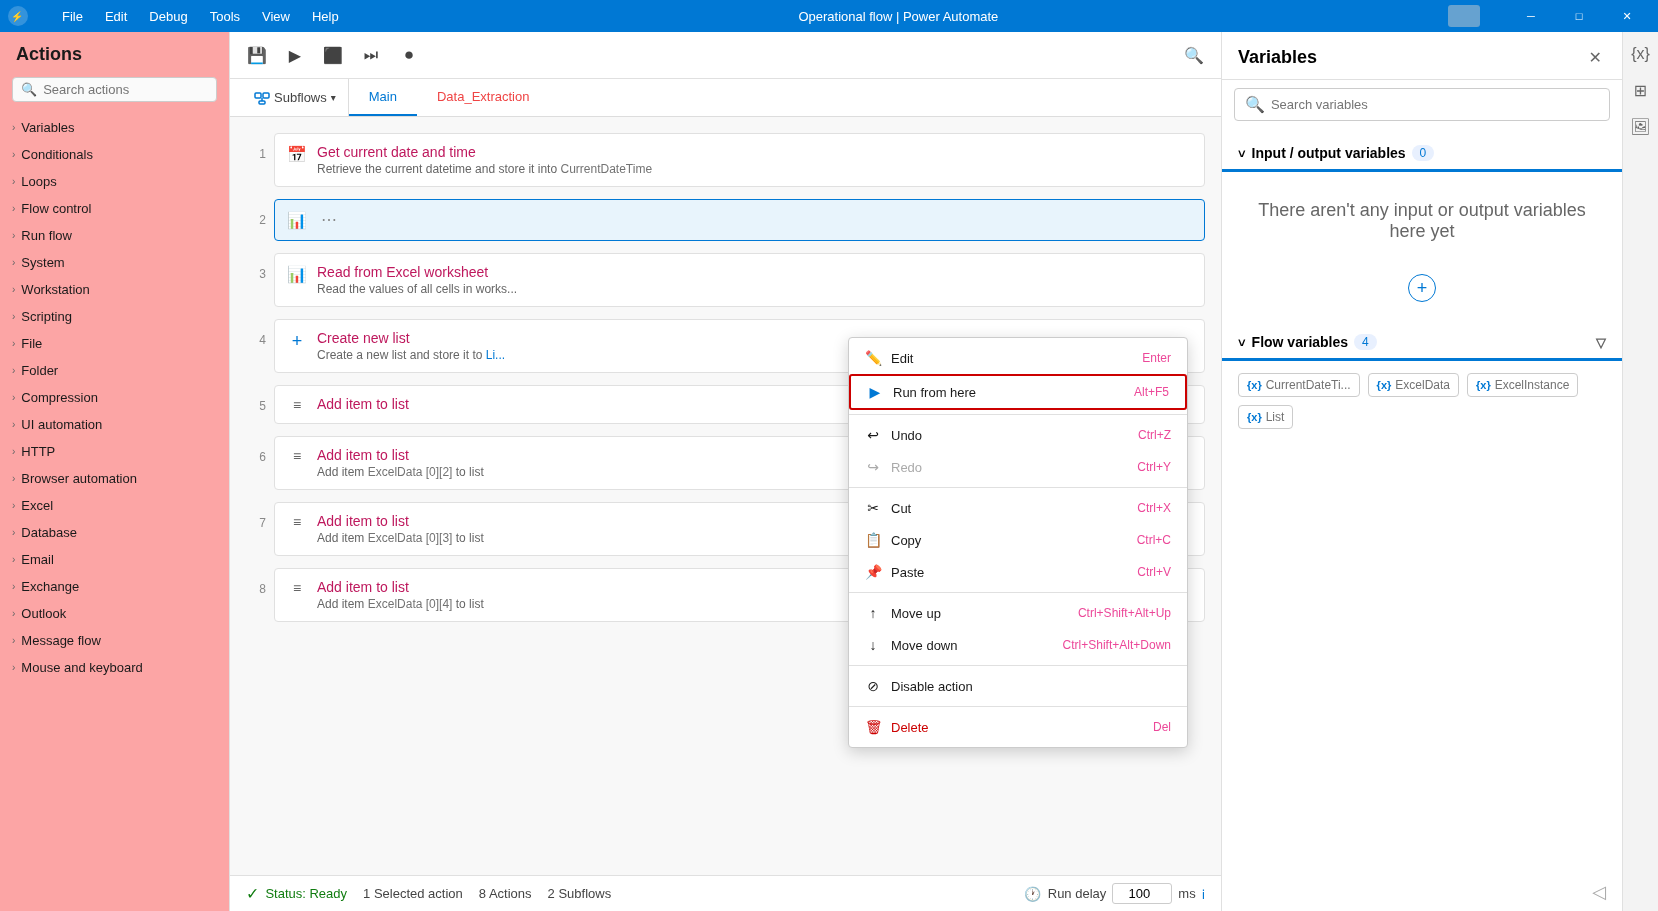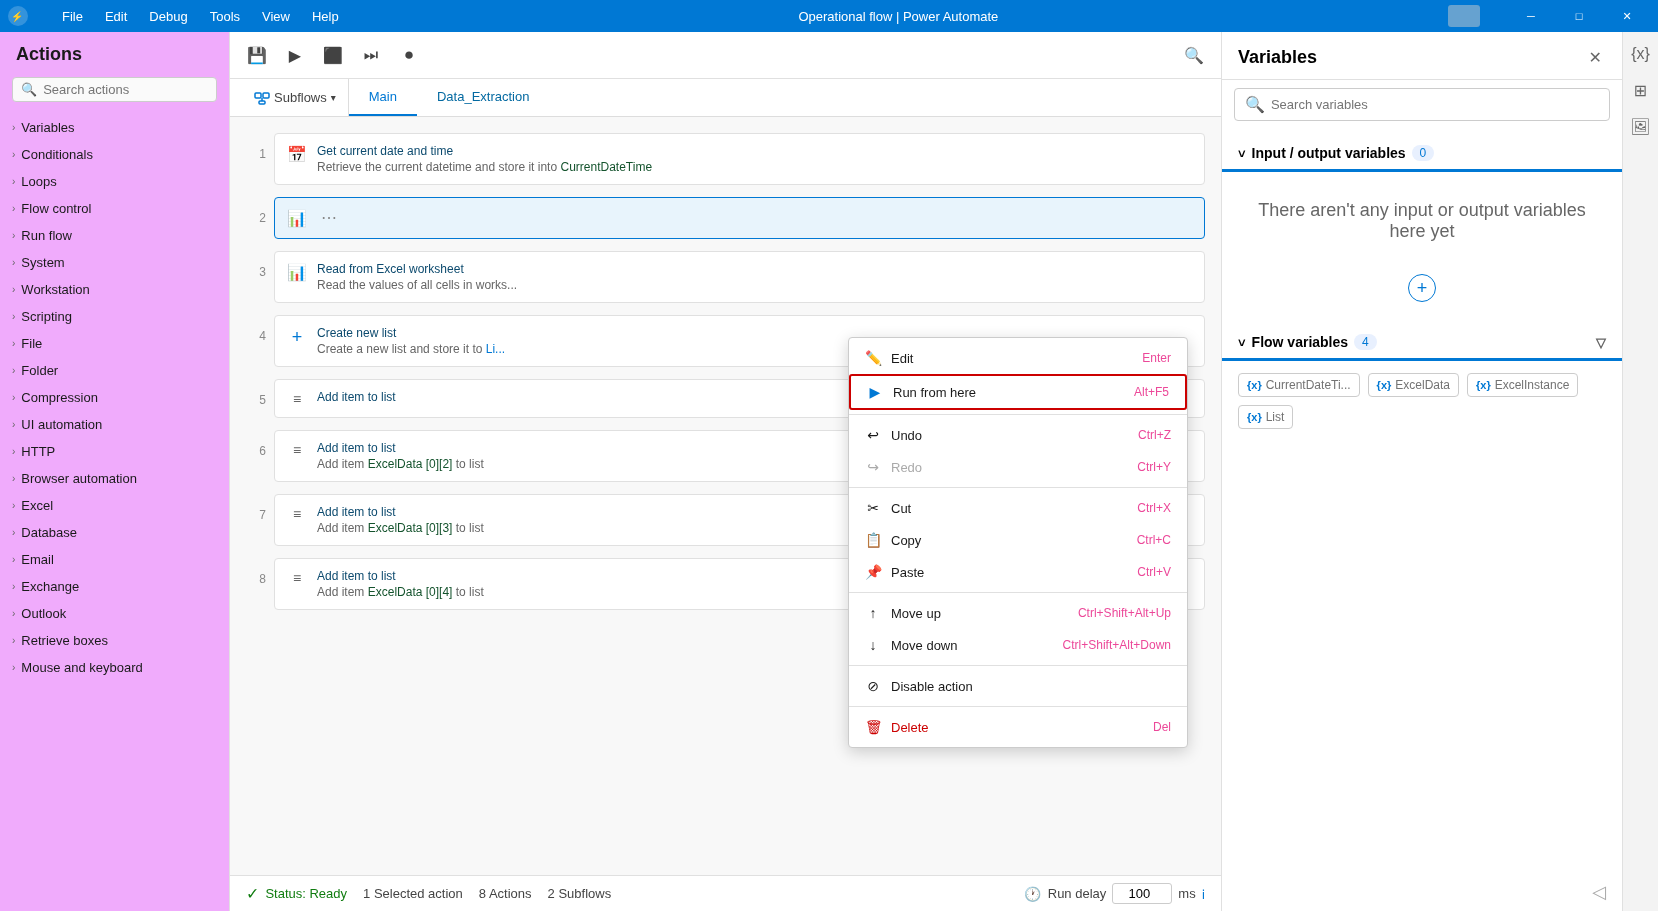--- a/index.html
+++ b/index.html
@@ -16,21 +16,21 @@
     .title-bar-center { flex: 1; text-align: center; font-size: 13px; font-weight: 400; }
     .title-bar-controls { display: flex; gap: 2px; margin-left: auto; }
     .title-bar-controls span { width: 46px; height: 32px; display: flex; align-items: center; justify-content: center; cursor: pointer; font-size: 11px; }
     .title-bar-icon { width: 20px; height: 20px; background: #fff3; border-radius: 50%; display: flex; align-items: center; justify-content: center; font-size: 10px; }
 
     
     .app-body { display: flex; height: calc(911px - 32px); }
 
     
     .actions-panel {
-      width: 230px; background: #f0abfc; border-right: 1px solid #e0e0e0;
+      width: 230px; background: #fca5a5; border-right: 1px solid #e0e0e0;
       display: flex; flex-direction: column; flex-shrink: 0;
     }
     .panel-header { padding: 12px 16px 8px; font-size: 18px; font-weight: 600; color: #1a1a1a; }
     .search-box {
       margin: 4px 12px 8px; display: flex; align-items: center;
       border: 1px solid #ccc; border-radius: 4px; padding: 4px 8px; gap: 6px;
       background: #fafafa;
     }
     .search-box input { border: none; background: transparent; font-size: 13px; outline: none; width: 100%; color: #444; }
     .search-icon-sm { color: #666; font-size: 13px; }
@@ -58,36 +58,36 @@
     .tabs-bar {
       display: flex; background: #fff; border-bottom: 1px solid #ddd;
       padding: 0 12px;
     }
     .subflows-btn {
       display: flex; align-items: center; gap: 4px; padding: 8px 12px;
       font-size: 13px; cursor: pointer; color: #444; border-right: 1px solid #ddd;
     }
     .tab {
       padding: 10px 20px; font-size: 13px; cursor: pointer; border-bottom: 2px solid transparent;
-      color: #0369a1;
+      color: #ef4444;
     }
     .tab.active { border-bottom-color: #0078d4; color: #0078d4; font-weight: 500; }
     .flow-content { flex: 1; overflow-y: auto; padding: 16px; position: relative; }
     .flow-step {
       display: flex; align-items: flex-start; margin-bottom: 6px;
       background: #fff; border: 1px solid #e0e0e0; border-radius: 4px;
       padding: 10px 12px; gap: 10px; position: relative;
     }
     .flow-step.selected { background: #e8f4fc; border-color: #0078d4; }
     .step-number { min-width: 24px; font-size: 12px; color: #888; text-align: right; margin-top: 2px; }
     .step-icon { font-size: 16px; margin-top: 1px; min-width: 20px; text-align: center; }
     .step-body { flex: 1; min-width: 0; }
-    .step-title { font-size: 12px; font-weight: 500; color: #0c4a6e; }
+    .step-title { font-size: 14px; font-weight: 500; color: #be185d; }
     .step-desc { font-size: 12px; color: #666; margin-top: 2px; white-space: nowrap; overflow: hidden; text-overflow: ellipsis; }
-    .step-desc .var-link { color: #14532d; }
+    .step-desc .var-link { color: #737373; }
     .step-more { color: #888; font-size: 16px; cursor: pointer; padding: 0 4px; }
 
     
     .context-menu {
       position: absolute; left: 618px; top: 220px; width: 340px;
       background: #fff; border: 1px solid #ccc; border-radius: 4px;
       box-shadow: 0 4px 16px rgba(0,0,0,0.18); z-index: 100; padding: 4px 0;
     }
     .ctx-item {
       display: flex; align-items: center; padding: 8px 16px; gap: 10px;
@@ -262,21 +262,21 @@
       <div class="action-group">
           <span class="chevron">›</span>
           <span>Exchange</span>
         </div>
       <div class="action-group">
           <span class="chevron">›</span>
           <span>Outlook</span>
         </div>
       <div class="action-group">
           <span class="chevron">›</span>
-          <span>Retrieve boxes</span>
+          <span>Message flow</span>
         </div>
       <div class="action-group">
           <span class="chevron">›</span>
           <span>Mouse and keyboard</span>
         </div>
     </div>
   </div>
 
   <div class="flow-editor">
 

